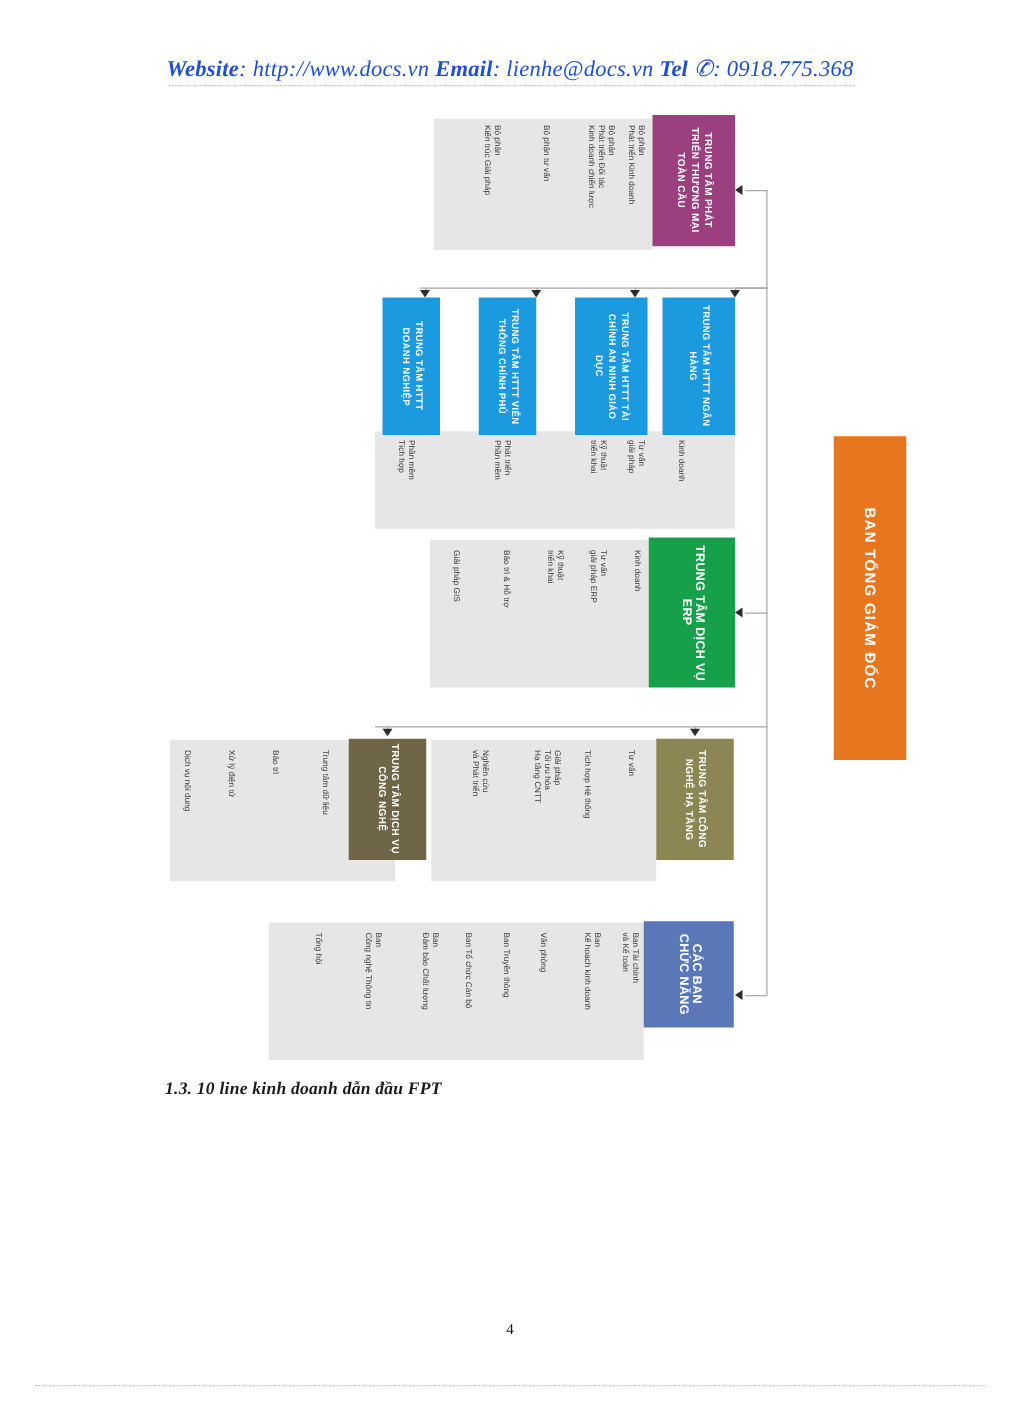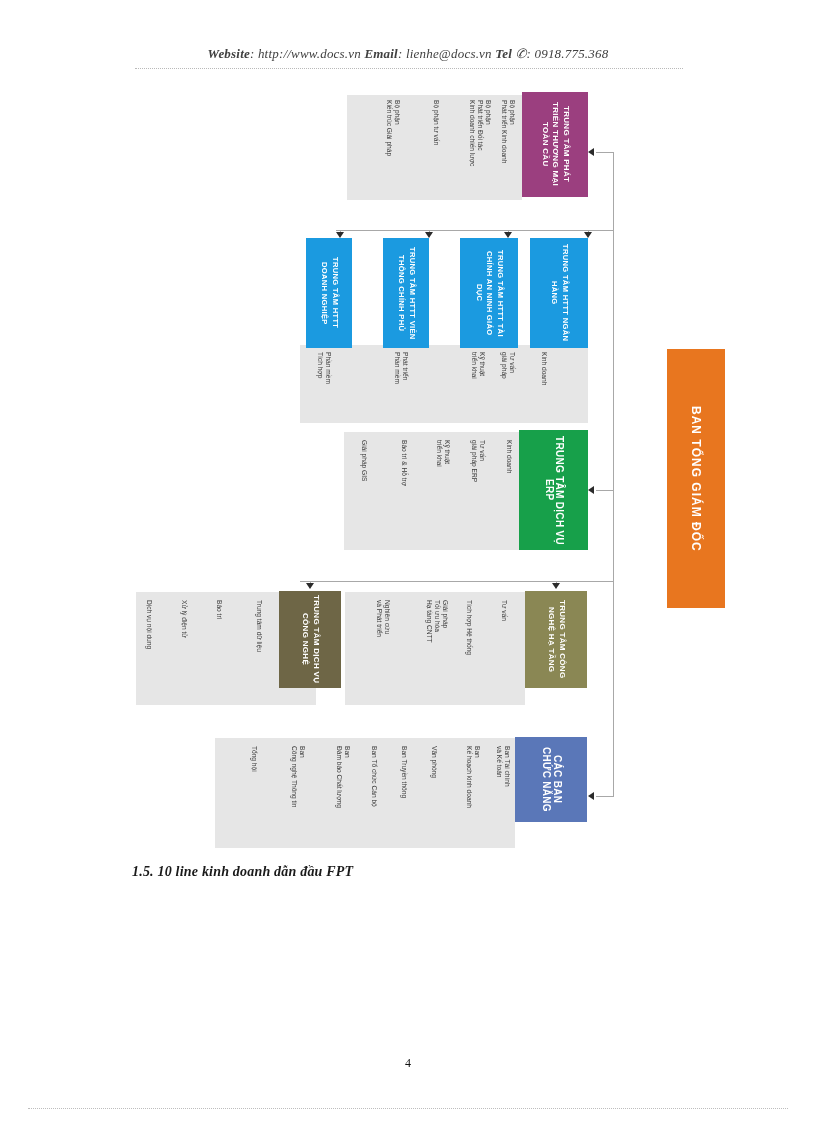--- a/index.html
+++ b/index.html
@@ -1,21 +1,21 @@
 <!DOCTYPE html>
 <html><head>
 <meta charset="utf-8">
 <style>
   html,body{margin:0;padding:0;background:#fff;}
   body{width:816px;height:1123px;position:relative;font-family:"Liberation Sans",sans-serif;
        -webkit-font-smoothing:antialiased;}
 
   
   .header{position:absolute;left:0;top:44px;width:816px;text-align:center;}
-  .header .line{font-family:"Liberation Serif",serif;font-size:13px;color:#404040;
+  .header .line{font-family:"Liberation Serif",serif;font-size:18px;color:#1d4ed8;
                 font-style:italic;letter-spacing:.2px;white-space:nowrap;}
   .header .b{font-weight:bold;}
   .header-rule{position:absolute;left:135px;top:68px;width:548px;height:0;
                border-top:1px dotted #b9b9b9;}
 
   
   .chart{position:absolute;left:0;top:0;width:816px;height:1123px;}
 
   .grp{position:absolute;background:#e6e6e6;}
   .box{position:absolute;overflow:hidden;}
@@ -205,15 +205,15 @@
     <div class="arrow arr-left" style="left: 588px; top: 486px;"></div>
     <div class="ln-h" style="left: 300px; top: 581px; width: 314px;"></div>
     <div class="ln-v" style="left: 310px; top: 581px; height: 4px;"></div>
     <div class="arrow arr-down" style="left: 306px; top: 583px;"></div>
     <div class="ln-v" style="left: 556px; top: 581px; height: 4px;"></div>
     <div class="arrow arr-down" style="left: 552px; top: 583px;"></div>
     <div class="ln-h" style="left: 596px; top: 796px; width: 18px;"></div>
     <div class="arrow arr-left" style="left: 588px; top: 792px;"></div>
   </div>
 
-<div class="caption">1.5. 10 line kinh doanh dẫn đầu FPT</div>
+<div class="caption">1.3. 10 line kinh doanh dẫn đầu FPT</div>
 <div class="pageno">4</div>
 <div class="footer-rule"></div>
 
 </body></html>

